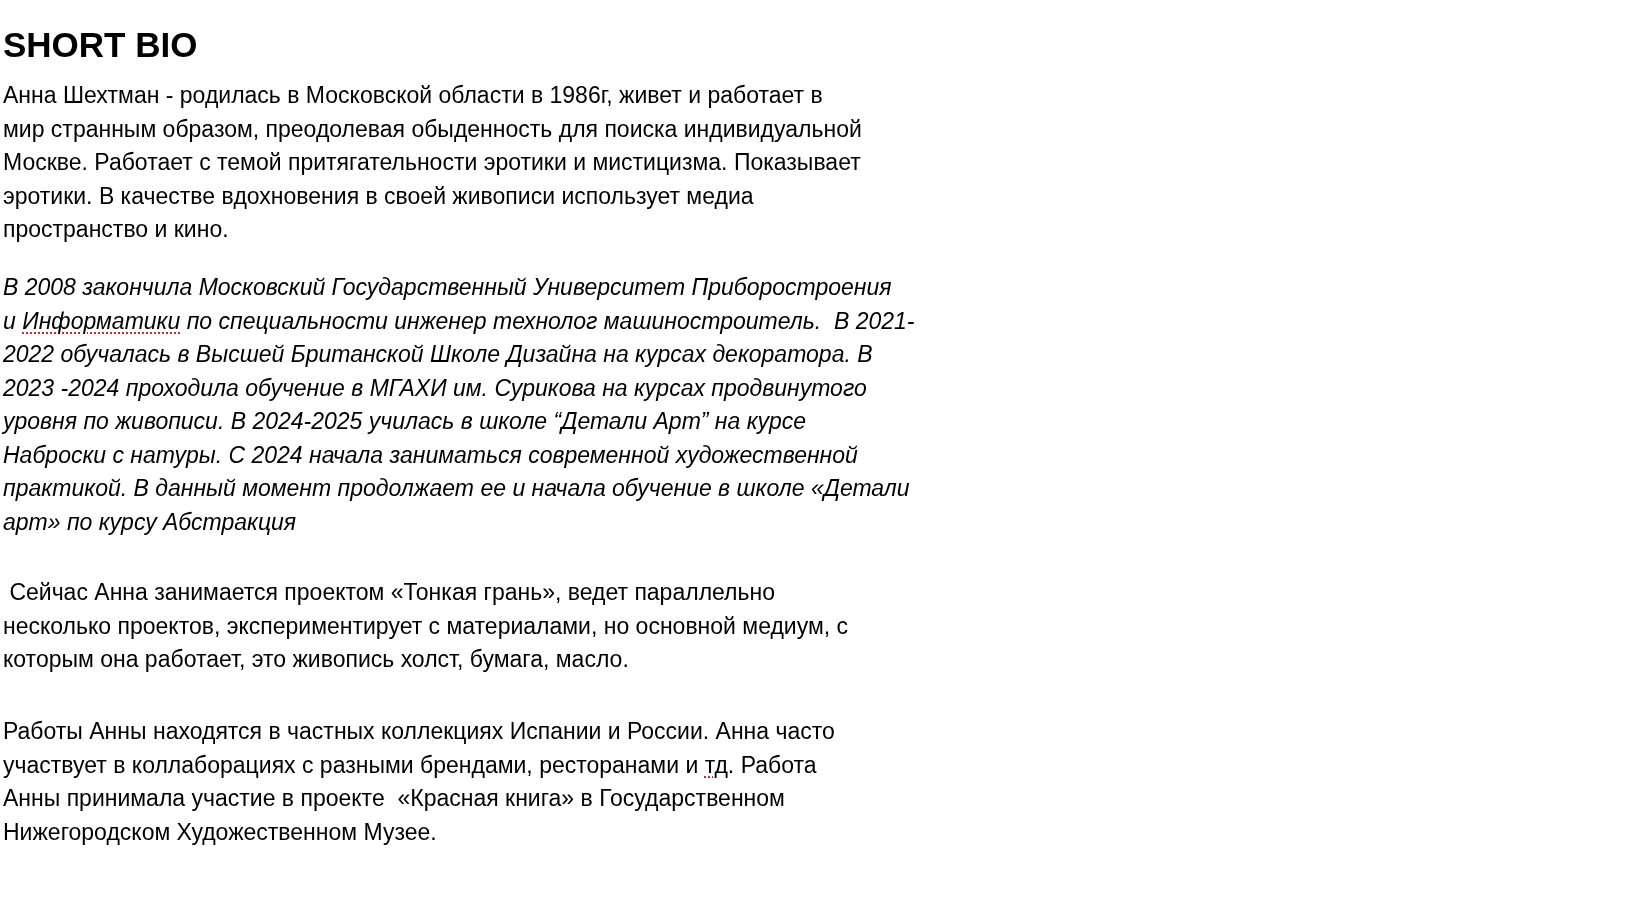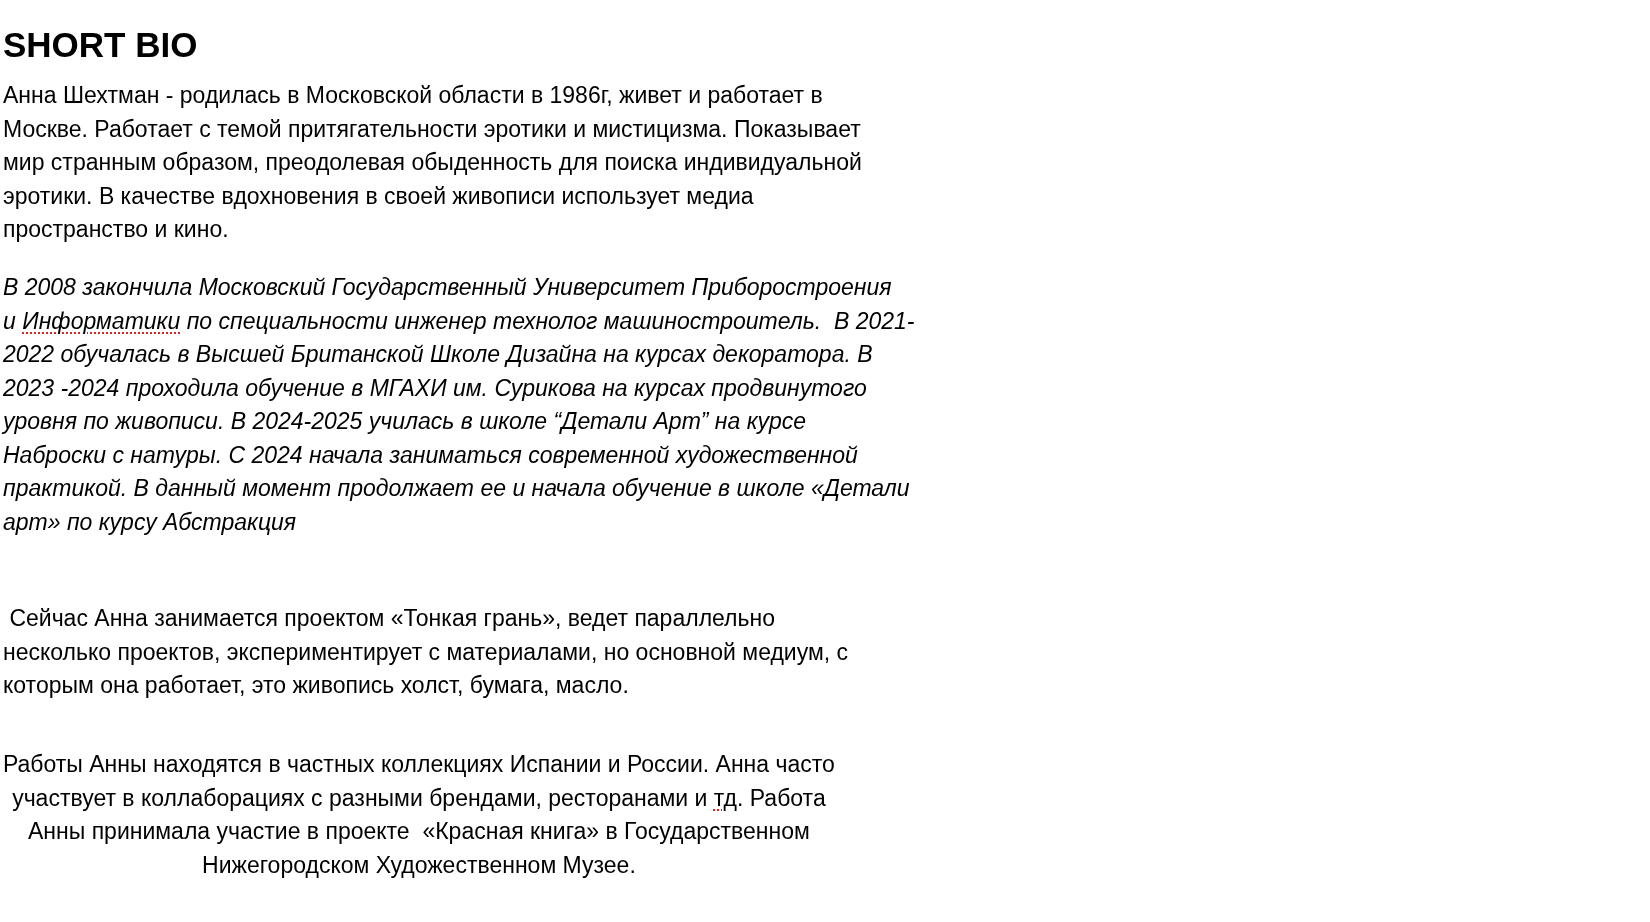--- a/index.html
+++ b/index.html
@@ -43,33 +43,33 @@
     }
     .spell {
       text-decoration: underline;
       text-decoration-style: dotted;
       text-decoration-color: #d22;
       text-underline-offset: 4px;
       text-decoration-thickness: 2px;
     }
     #p1 { top: 79px; }
     #p2 { top: 271px; font-style: italic; }
-    #p3 { top: 602px; }
-    #p4 { top: 748px; text-align: center; }
+    #p3 { top: 576px; }
+    #p4 { top: 715px; }
   </style>
 </head>
 <body>
 
 <div class="doc">
   <div class="heading">SHORT BIO</div>
 
   <div class="para" id="p1">
     <span class="line">Анна Шехтман - родилась в Московской области в 1986г, живет и работает в</span>
+    <span class="line">мир странным образом, преодолевая обыденность для поиска индивидуальной</span>
     <span class="line">Москве. Работает с темой притягательности эротики и мистицизма. Показывает</span>
-    <span class="line">мир странным образом, преодолевая обыденность для поиска индивидуальной</span>
     <span class="line">эротики. В качестве вдохновения в своей живописи использует медиа</span>
     <span class="line">пространство и кино.</span>
   </div>
 
   <div class="para" id="p2">
     <span class="line">В 2008 закончила Московский Государственный Университет Приборостроения</span>
     <span class="line"><span>и </span><span class="spell">Информатики</span><span> по специальности инженер технолог машиностроитель.  В 2021-</span></span>
     <span class="line">2022 обучалась в Высшей Британской Школе Дизайна на курсах декоратора. В</span>
     <span class="line">2023 -2024 проходила обучение в МГАХИ им. Сурикова на курсах продвинутого</span>
     <span class="line">уровня по живописи. В 2024-2025 училась в школе “Детали Арт” на курсе</span>

